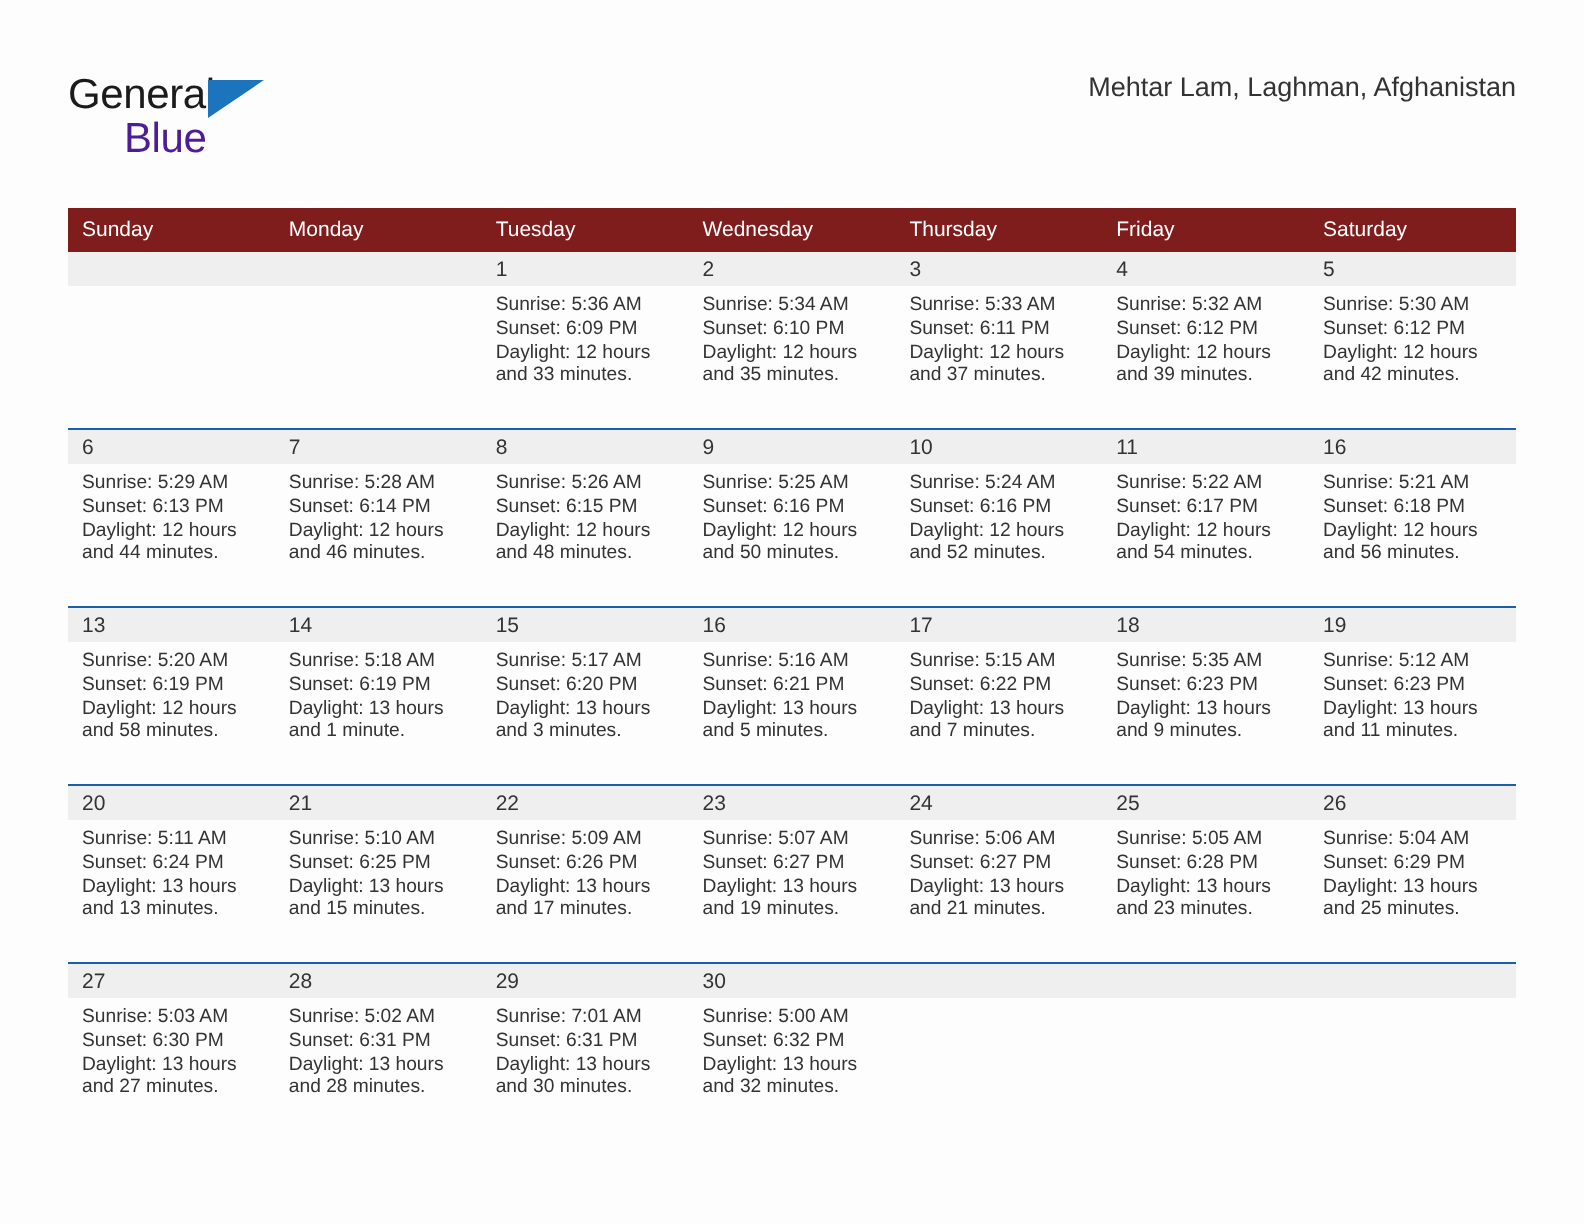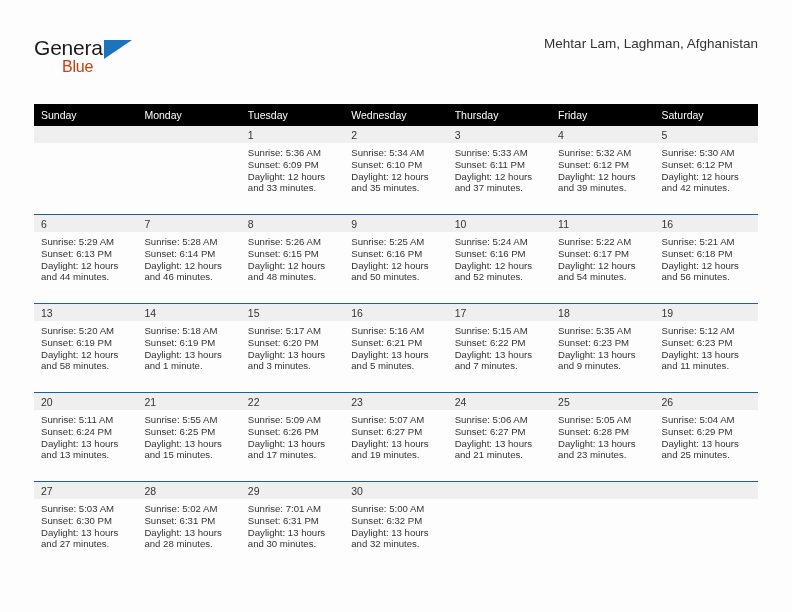--- a/index.html
+++ b/index.html
@@ -51,23 +51,23 @@
     top: 4px;
     width: 0;
     height: 0;
     border-left: 28px solid #1c75bc;
     border-bottom: 19px solid transparent;
   }
   .logo-blue {
     position: absolute;
     left: 28px;
     top: 22px;
-    font-size: 16px;
+    font-size: 21px;
     letter-spacing: -0.2px;
-    color: #c2410c;
+    color: #4c1d95;
     font-family: "Liberation Sans", sans-serif;
   }
 
   .title-block {
     position: absolute;
     right: 0;
     top: 0;
     text-align: right;
   }
   .cal-title {
@@ -87,21 +87,21 @@
   
   .calendar {
     position: absolute;
     left: 34px;
     top: 104px;
     width: 724px;
     border-collapse: collapse;
     table-layout: fixed;
   }
   .calendar th {
-    background: #000000;
+    background: #7f1d1d;
     color: #ffffff;
     font-size: 10.5px;
     font-weight: normal;
     text-align: left;
     padding: 5px 0 5px 7px;
     height: 11px;
     border: none;
   }
   .calendar td {
     vertical-align: top;
@@ -356,21 +356,21 @@
             <div class="details">
               <div>Sunrise: 5:11 AM</div>
               <div>Sunset: 6:24 PM</div>
               <div>Daylight: 13 hours</div>
               <div>and 13 minutes.</div>
             </div>
           </td>
           <td>
             <div class="daynum">21</div>
             <div class="details">
-              <div>Sunrise: 5:55 AM</div>
+              <div>Sunrise: 5:10 AM</div>
               <div>Sunset: 6:25 PM</div>
               <div>Daylight: 13 hours</div>
               <div>and 15 minutes.</div>
             </div>
           </td>
           <td>
             <div class="daynum">22</div>
             <div class="details">
               <div>Sunrise: 5:09 AM</div>
               <div>Sunset: 6:26 PM</div>

